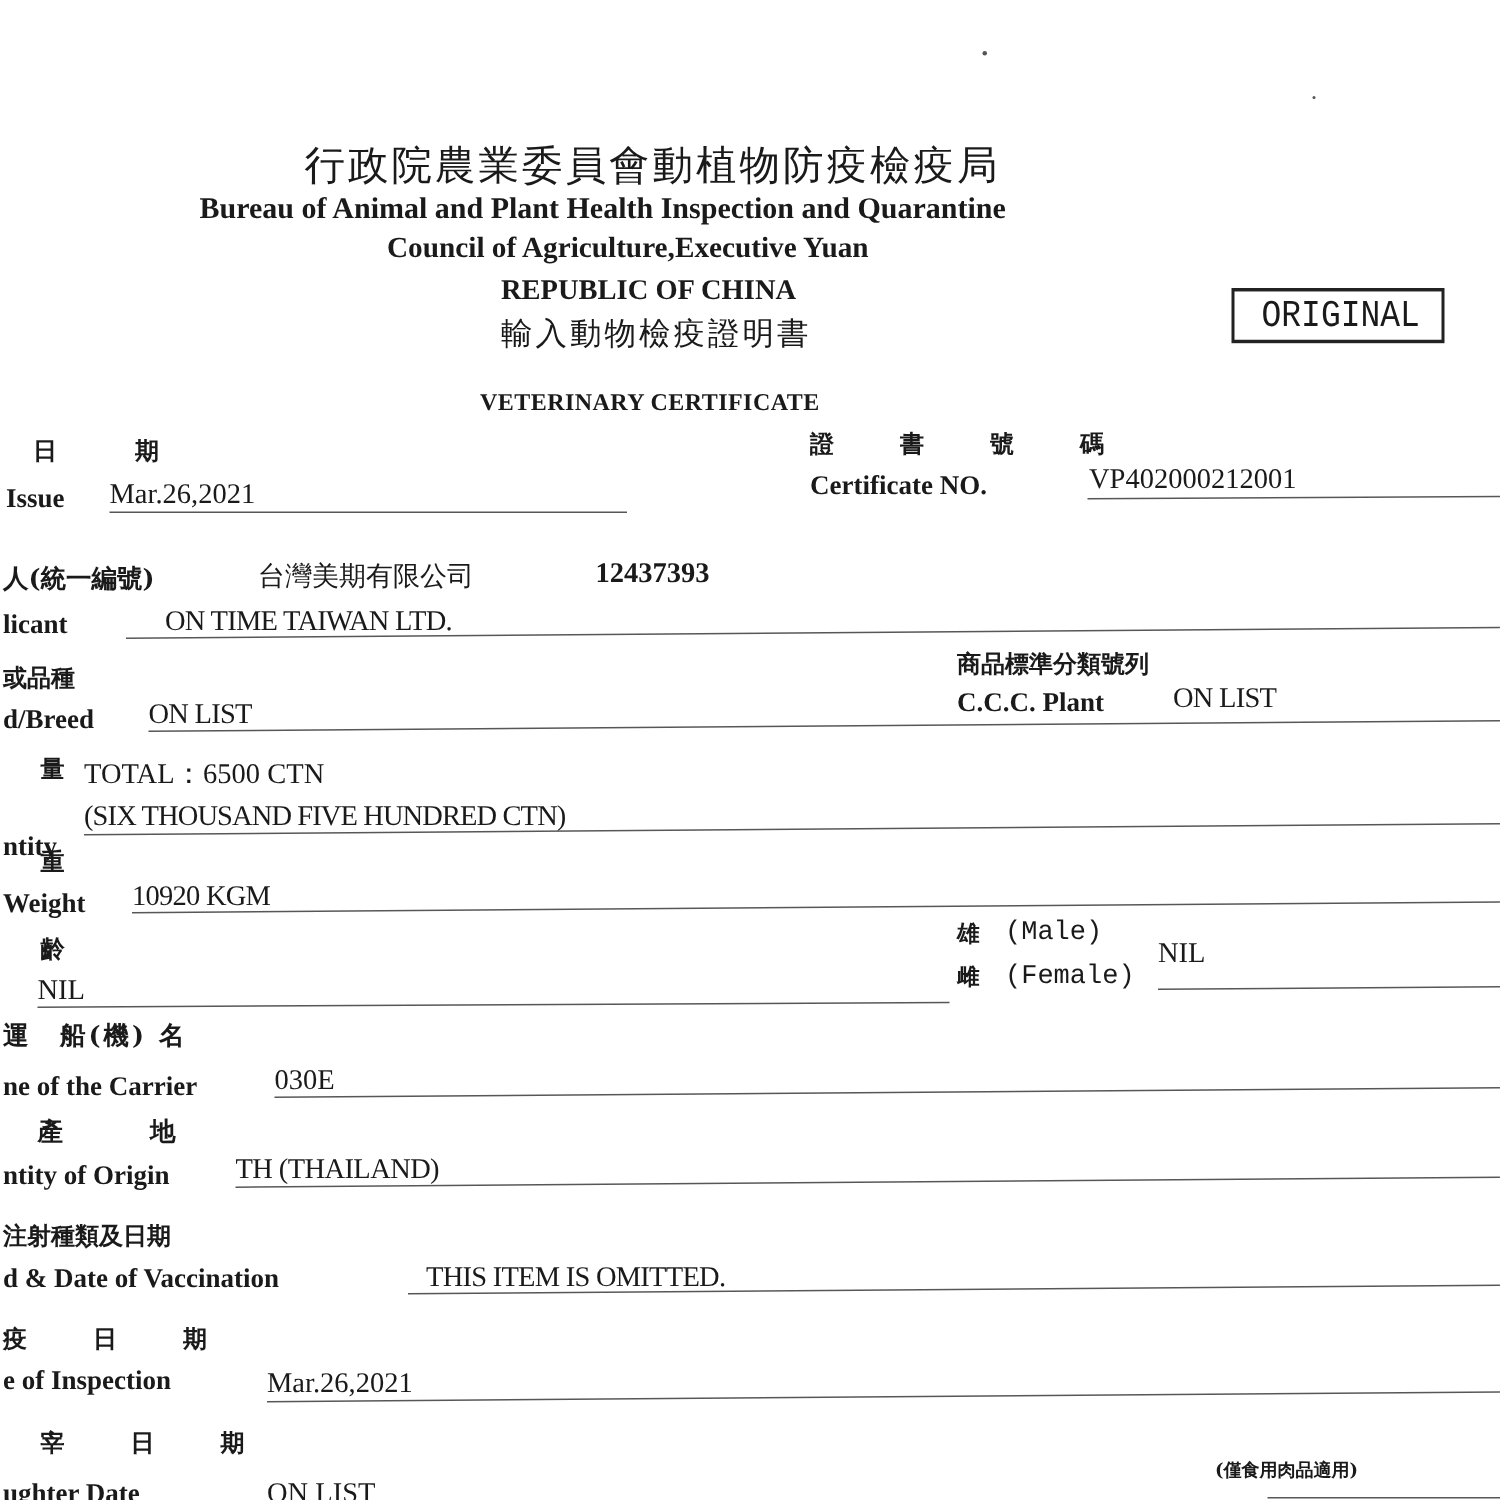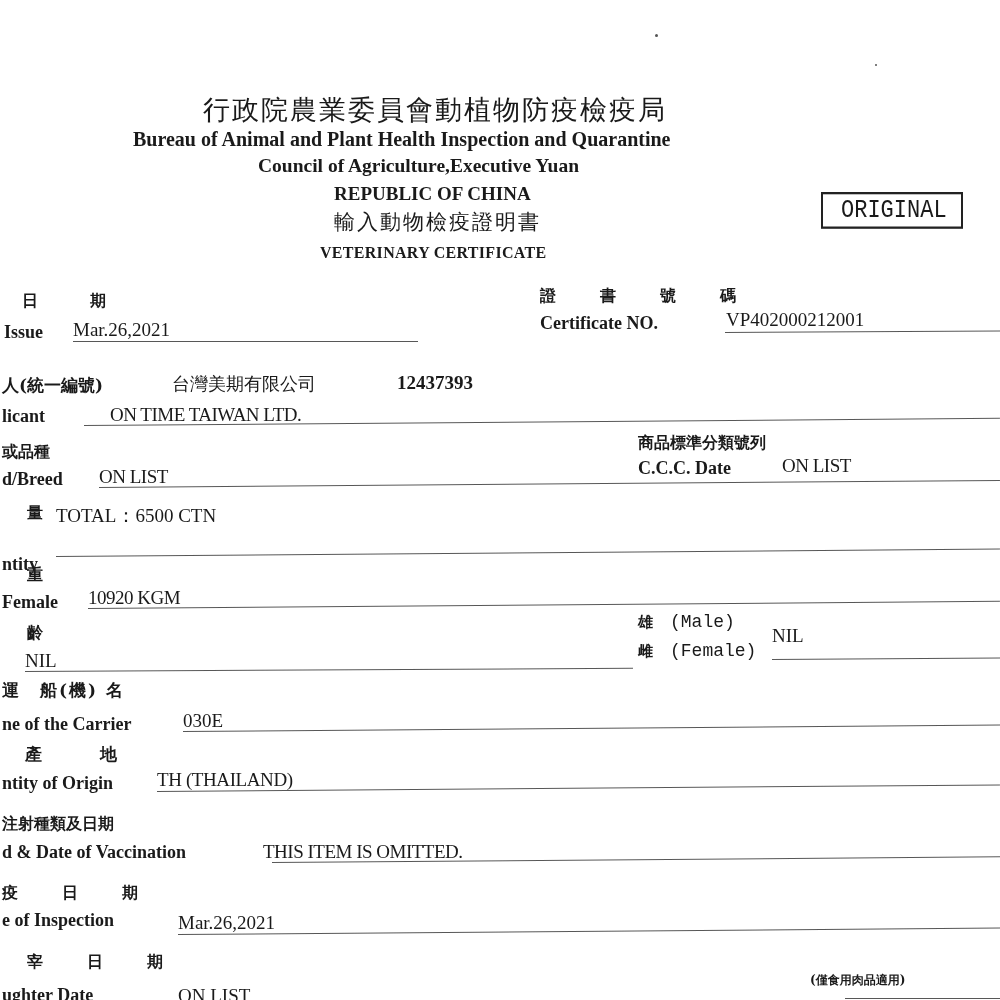--- a/index.html
+++ b/index.html
@@ -29,21 +29,21 @@
 <div class="page">
 
   <div class="dot" style="left:655px;top:34px;"></div>
   <div class="dot" style="left:875px;top:64px;width:2px;height:2px;"></div>
 
   <div class="abs hdr-cn" style="left:203px;top:92px;">行政院農業委員會動植物防疫檢疫局</div>
   <div class="abs hdr-en" style="left:133px;top:128px;">Bureau of Animal and Plant Health Inspection and Quarantine</div>
   <div class="abs hdr-en2" style="left:258px;top:155px;">Council of Agriculture,Executive Yuan</div>
   <div class="abs hdr-roc" style="left:334px;top:183px;">REPUBLIC OF CHINA</div>
   <div class="abs hdr-cn2" style="left:334px;top:208px;">輸入動物檢疫證明書</div>
-  <div class="abs hdr-vet" style="left:320px;top:244px;">VETERINARY CERTIFICATE</div>
+  <div class="abs hdr-vet" style="left:320px;top:260px;">VETERINARY CERTIFICATE</div>
 
   <div class="abs orig-box" style="left:821px;top:192px;">ORIGINAL</div>
 
   <div class="abs lbl-cn" style="left:22px;top:291px;letter-spacing:18px;">日　期</div>
   <div class="abs lbl-en" style="left:4px;top:322px;">Issue</div>
   <div class="abs val-plain" style="left:73px;top:319px;">Mar.26,2021</div>
   <div class="rule" style="left:73px;top:341px;width:345px;"></div>
 
   <div class="abs lbl-cn" style="left:540px;top:286px;letter-spacing:14px;">證　書　號　碼</div>
   <div class="abs lbl-en" style="left:540px;top:313px;">Certificate NO.</div>
@@ -56,30 +56,31 @@
   <div class="abs lbl-en" style="left:2px;top:406px;">licant</div>
   <div class="abs val-plain" style="left:84px;top:404px;letter-spacing:-0.5px;margin-left:26px;">ON TIME TAIWAN LTD.</div>
   <div class="rule" style="left:84px;top:425px;width:916px;transform:rotate(-0.45deg);"></div>
 
   <div class="abs lbl-cn" style="left:2px;top:442px;">或品種</div>
   <div class="abs lbl-en" style="left:2px;top:469px;">d/Breed</div>
   <div class="abs val-plain" style="left:99px;top:466px;letter-spacing:-0.5px;">ON LIST</div>
   <div class="rule" style="left:99px;top:487px;width:901px;transform:rotate(-0.45deg);"></div>
 
   <div class="abs lbl-cn" style="left:638px;top:433px;">商品標準分類號列</div>
-  <div class="abs lbl-en" style="left:638px;top:458px;">C.C.C. Date</div>
+  <div class="abs lbl-en" style="left:638px;top:458px;">C.C.C. Plant</div>
   <div class="abs val-plain" style="left:782px;top:455px;letter-spacing:-0.5px;">ON LIST</div>
 
   <div class="abs lbl-cn" style="left:27px;top:503px;">量</div>
   <div class="abs val-plain" style="left:56px;top:503px;">TOTAL：6500 CTN</div>
   <div class="abs lbl-en" style="left:2px;top:538px;margin-top:16px;">ntity</div>
+  <div class="abs val-plain" style="left:56px;top:534px;letter-spacing:-0.6px;">(SIX THOUSAND FIVE HUNDRED CTN)</div>
   <div class="rule" style="left:56px;top:556px;width:944px;transform:rotate(-0.45deg);"></div>
 
   <div class="abs lbl-cn" style="left:27px;top:565px;">重</div>
-  <div class="abs lbl-en" style="left:2px;top:592px;">Female</div>
+  <div class="abs lbl-en" style="left:2px;top:592px;">Weight</div>
   <div class="abs val-plain" style="left:88px;top:587px;letter-spacing:-0.5px;">10920 KGM</div>
   <div class="rule" style="left:88px;top:608px;width:912px;transform:rotate(-0.45deg);"></div>
 
   <div class="abs lbl-cn" style="left:27px;top:623px;">齡</div>
   <div class="abs val-plain" style="left:25px;top:650px;">NIL</div>
   <div class="rule" style="left:25px;top:671px;width:608px;transform:rotate(-0.3deg);"></div>
 
   <div class="abs lbl-cn" style="left:638px;top:613px;font-size:15px;">雄</div>
   <div class="abs mono" style="left:670px;top:612px;">(Male)</div>
   <div class="abs lbl-cn" style="left:638px;top:642px;font-size:15px;">雌</div>
@@ -92,21 +93,21 @@
   <div class="abs val-plain" style="left:183px;top:710px;">030E</div>
   <div class="rule" style="left:183px;top:731px;width:817px;transform:rotate(-0.45deg);"></div>
 
   <div class="abs lbl-cn" style="left:25px;top:743px;font-size:17px;letter-spacing:8px;">產　　地</div>
   <div class="abs lbl-en" style="left:2px;top:773px;">ntity of Origin</div>
   <div class="abs val-plain" style="left:157px;top:769px;letter-spacing:-0.4px;">TH (THAILAND)</div>
   <div class="rule" style="left:157px;top:791px;width:843px;transform:rotate(-0.45deg);"></div>
 
   <div class="abs lbl-cn" style="left:2px;top:814px;">注射種類及日期</div>
   <div class="abs lbl-en" style="left:2px;top:842px;">d &amp; Date of Vaccination</div>
-  <div class="abs val-plain" style="left:263px;top:841px;letter-spacing:-0.5px;">THIS ITEM IS OMITTED.</div>
+  <div class="abs val-plain" style="left:284px;top:841px;letter-spacing:-0.5px;">THIS ITEM IS OMITTED.</div>
   <div class="rule" style="left:272px;top:862px;width:728px;transform:rotate(-0.45deg);"></div>
 
   <div class="abs lbl-cn" style="left:2px;top:883px;letter-spacing:14px;">疫　日　期</div>
   <div class="abs lbl-en" style="left:2px;top:910px;">e of Inspection</div>
   <div class="abs val-plain" style="left:178px;top:912px;">Mar.26,2021</div>
   <div class="rule" style="left:178px;top:934px;width:822px;transform:rotate(-0.45deg);"></div>
 
   <div class="abs lbl-cn" style="left:27px;top:952px;letter-spacing:14px;">宰　日　期</div>
   <div class="abs lbl-en" style="left:2px;top:985px;">ughter Date</div>
   <div class="abs val-plain" style="left:178px;top:985px;">ON LIST</div>

